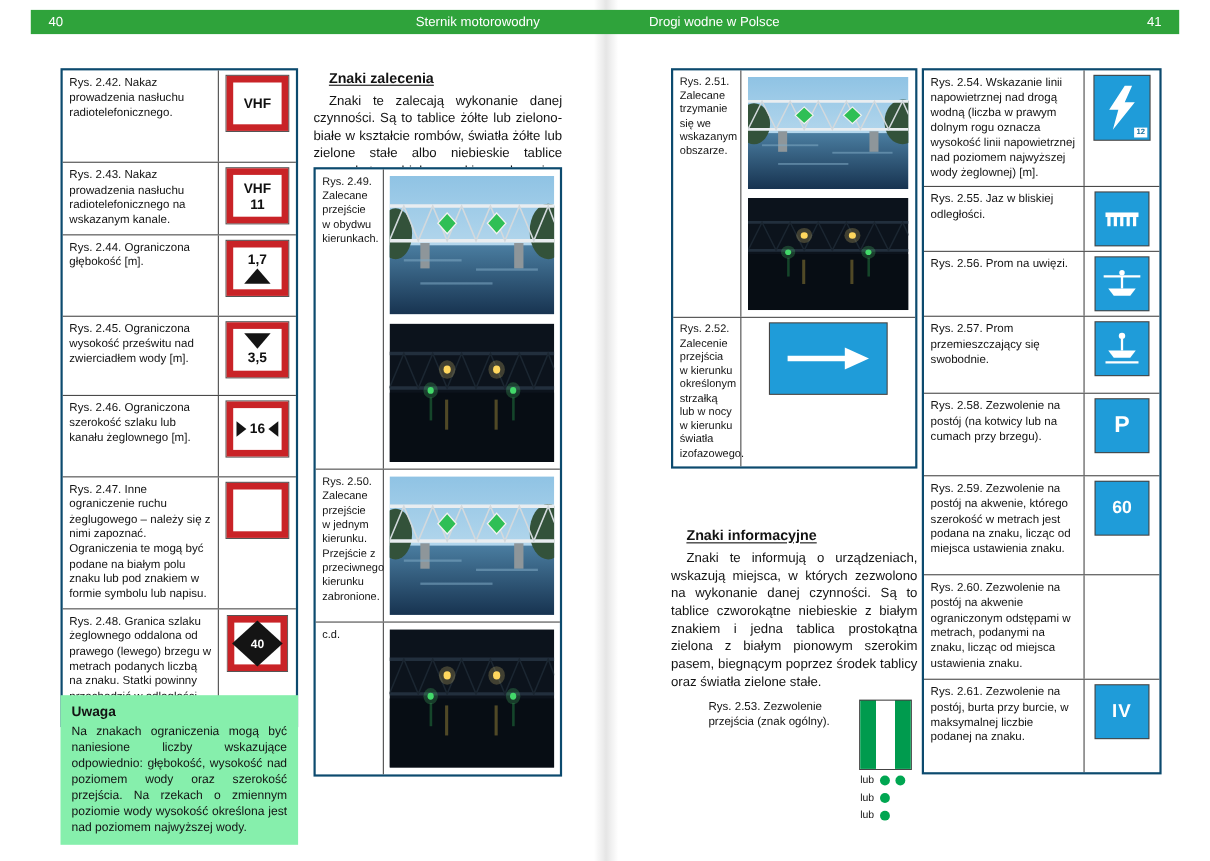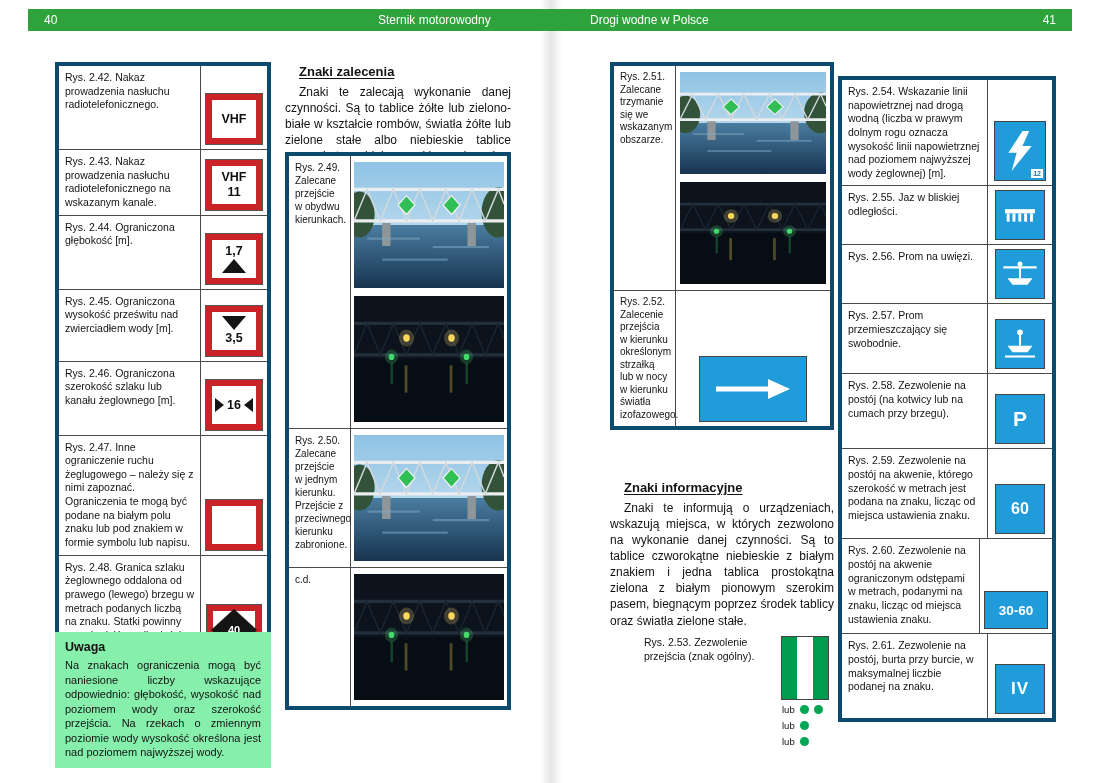--- a/index.html
+++ b/index.html
@@ -13,37 +13,37 @@
   }
   
   .topbar { position:absolute; left:28px; right:28px; top:9px; height:22px; background:#2fa33b; color:#fff; font-size:12px; }
   .topbar span { position:absolute; top:0; line-height:22px; white-space:nowrap; }
   .pn-l { left:16px; } .pn-r { right:16px; }
   .ht-l { left:350px; } .ht-r { left:562px; }
   .gutter { position:absolute; top:0; bottom:0; left:540px; width:22px;
     background:linear-gradient(90deg, rgba(0,0,0,0), rgba(0,0,0,0.10) 50%, rgba(0,0,0,0)); }
 
   
-  .tbl { position:absolute; border:4px solid #0c4a6e; background:#fff; }
+  .tbl { position:absolute; border:2px solid #0c4a6e; background:#fff; }
   .trow { display:flex; border-bottom:1px solid #4a4a4a; }
   .trow:last-child { border-bottom:none; }
   .cap { font-size:10.5px; line-height:1.3; padding:5px 6px; border-right:1px solid #4a4a4a; text-align:left; }
-  .scell { flex:1; display:flex; align-items:flex-end; justify-content:center; padding:5px; }
+  .scell { flex:1; display:flex; align-items:flex-start; justify-content:center; padding:5px; }
   .pcell { flex:1; display:flex; flex-direction:column; gap:8px; align-items:center; justify-content:flex-start; padding:6px 3px; }
 
   .signs-tbl { left:55px; top:62px; width:216px; }
   .signs-tbl .cap { width:142px; }
 
   .rec-tbl { left:285px; top:152px; width:226px; }
   .rec-tbl .cap { width:62px; font-size:10px; }
 
   .rec2-tbl { left:610px; top:62px; width:224px; }
   .rec2-tbl .cap { width:62px; font-size:10px; line-height:1.25; }
 
-  .info-tbl { left:838px; top:76px; width:218px; }
+  .info-tbl { left:838px; top:62px; width:218px; }
   .info-tbl .cap { width:146px; }
 
   
   .sign-red { width:56px; height:50px; border:6px solid #c92327; background:#fff; box-shadow:0 0 0 1px #555;
     display:flex; flex-direction:column; align-items:center; justify-content:center; gap:1px;
     font-weight:bold; font-size:12.5px; color:#101010; }
   .sign-red.hrow { flex-direction:row; gap:3px; }
   .tri-up   { width:0; height:0; border-left:12px solid transparent; border-right:12px solid transparent; border-bottom:14px solid #141414; }
   .tri-down { width:0; height:0; border-left:12px solid transparent; border-right:12px solid transparent; border-top:14px solid #141414; }
   .tri-right{ width:0; height:0; border-top:7px solid transparent; border-bottom:7px solid transparent; border-left:9px solid #141414; }
@@ -380,25 +380,20 @@
     <div class="trow" style="min-height:90px">
       <div class="cap">Rys. 2.59. Zezwolenie na postój na akwenie, którego szerokość w metrach jest podana na znaku, licząc od miejsca ustawienia znaku.</div>
       <div class="scell">
         <div class="sign-blue f-60">
           <span>60</span>
         </div>
       </div>
     </div>
     <div class="trow" style="min-height:95px">
       <div class="cap">Rys. 2.60. Zezwolenie na postój na akwenie ograniczonym odstępami w metrach, podanymi na znaku, licząc od miejsca ustawienia znaku.</div>
-      <div class="scell">
-        <div class="sign-blue sb-wide">
-          <span>30-60</span>
-        </div>
-      </div>
     </div>
     <div class="trow" style="min-height:84px">
       <div class="cap">Rys. 2.61. Zezwolenie na postój, burta przy burcie, w maksymalnej liczbie podanej na znaku.</div>
       <div class="scell">
         <div class="sign-blue f-iv">
           <span>IV</span>
         </div>
       </div>
     </div>
   </section>

